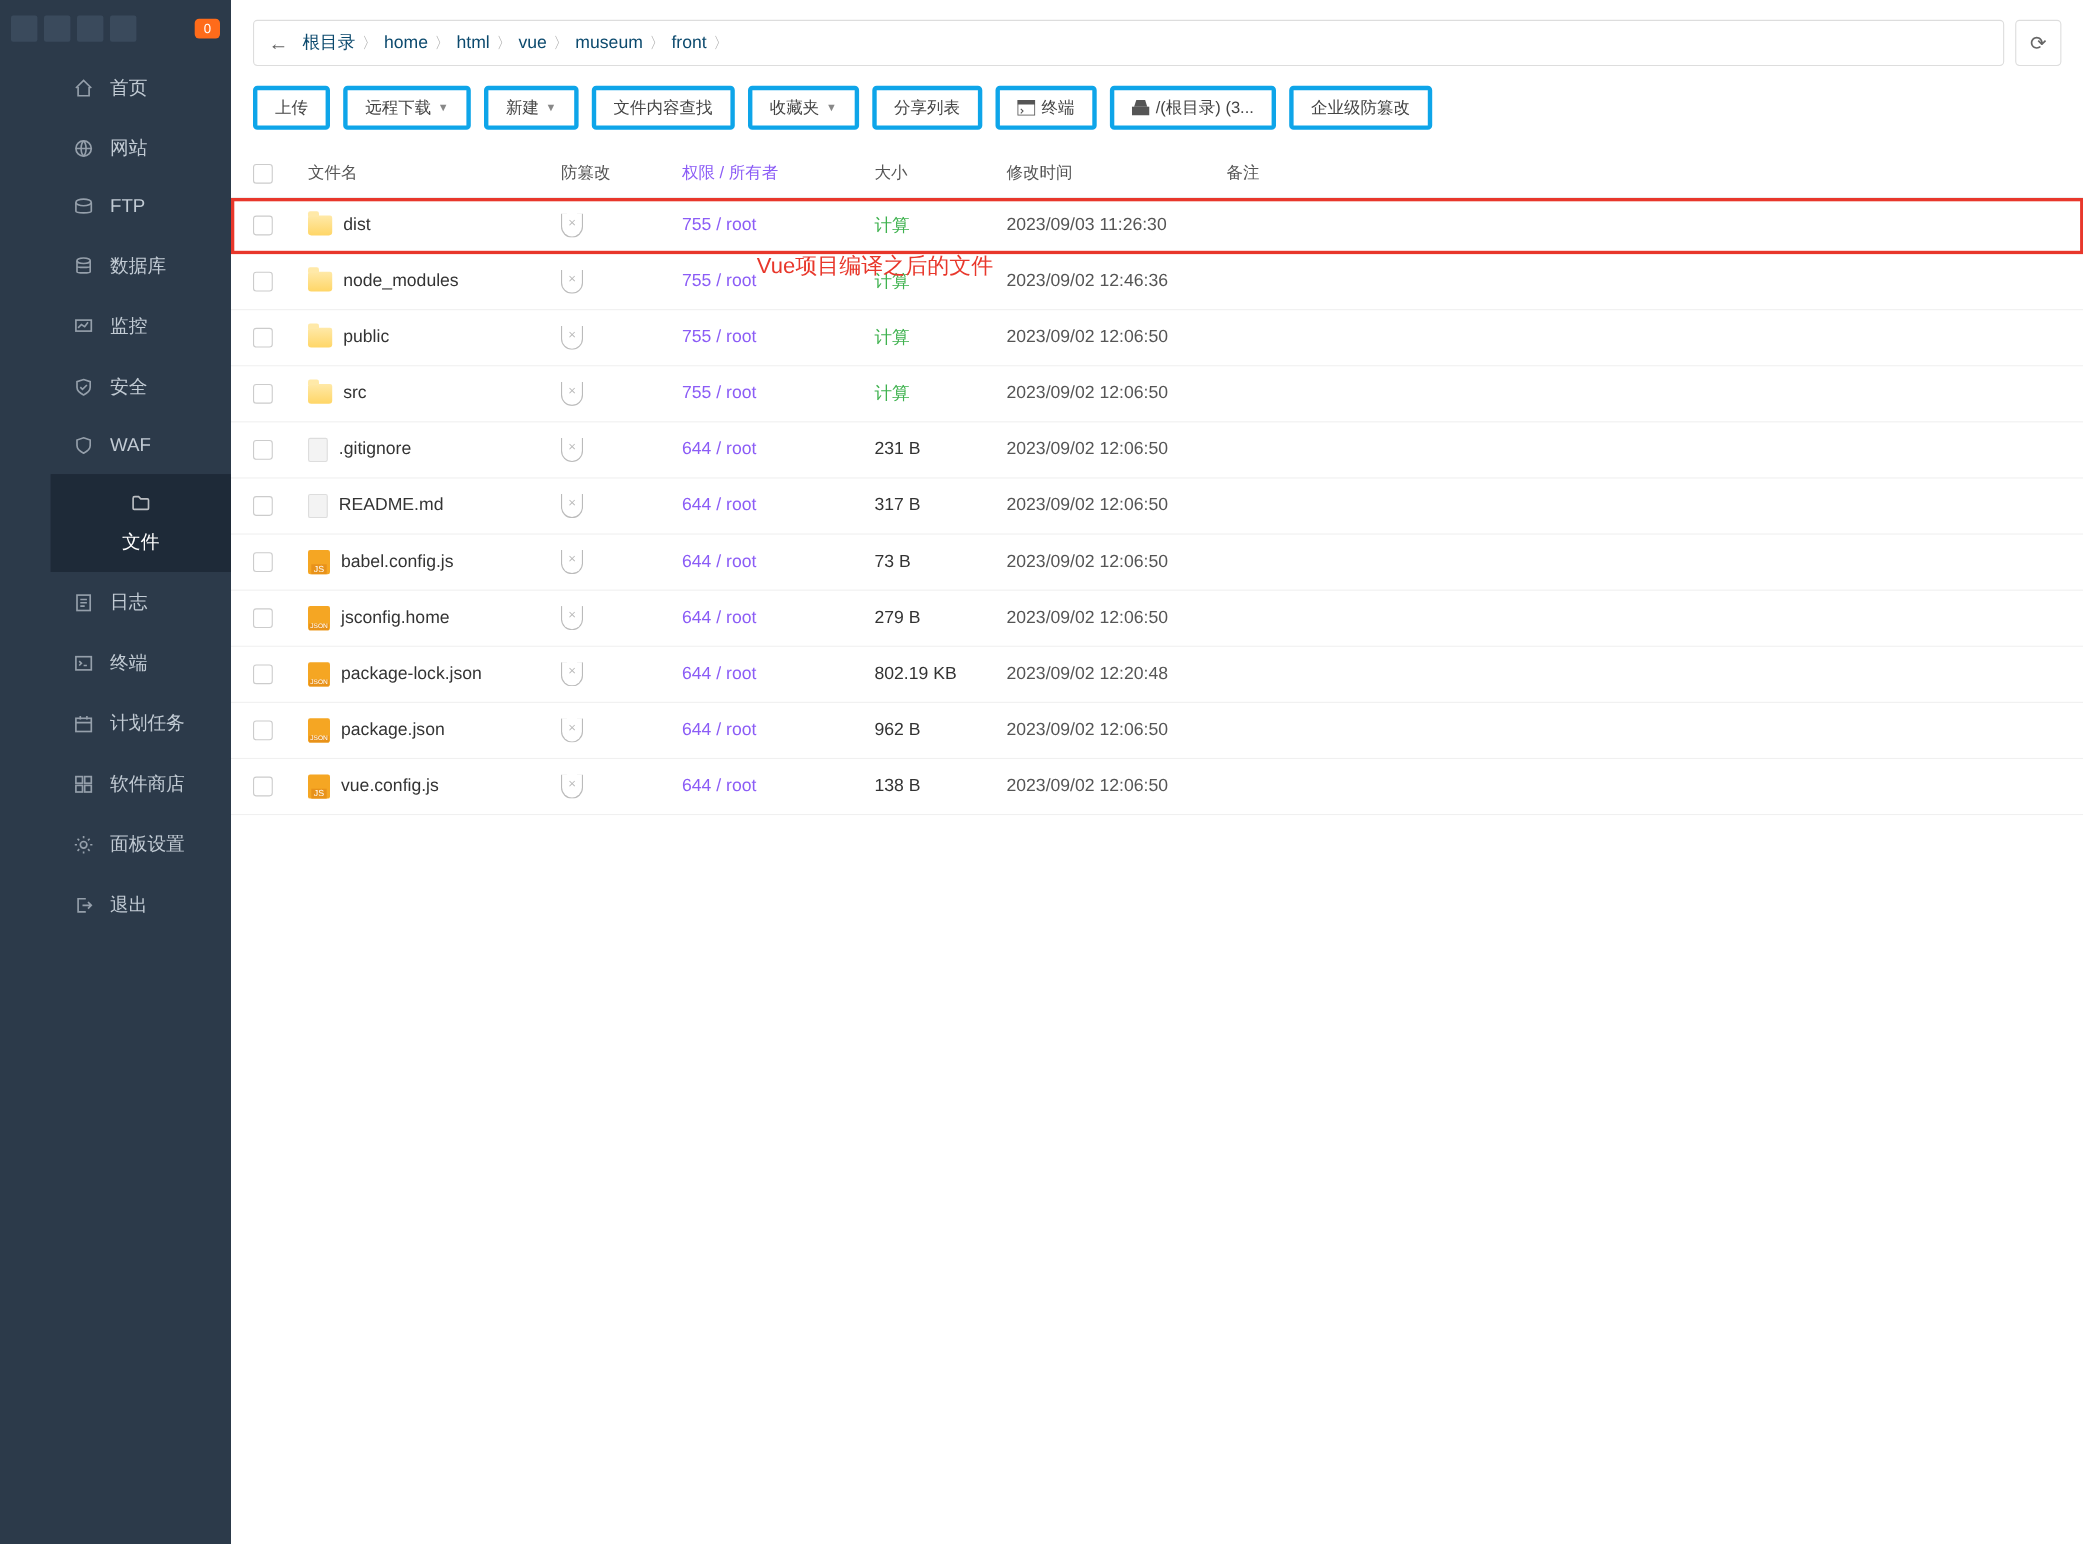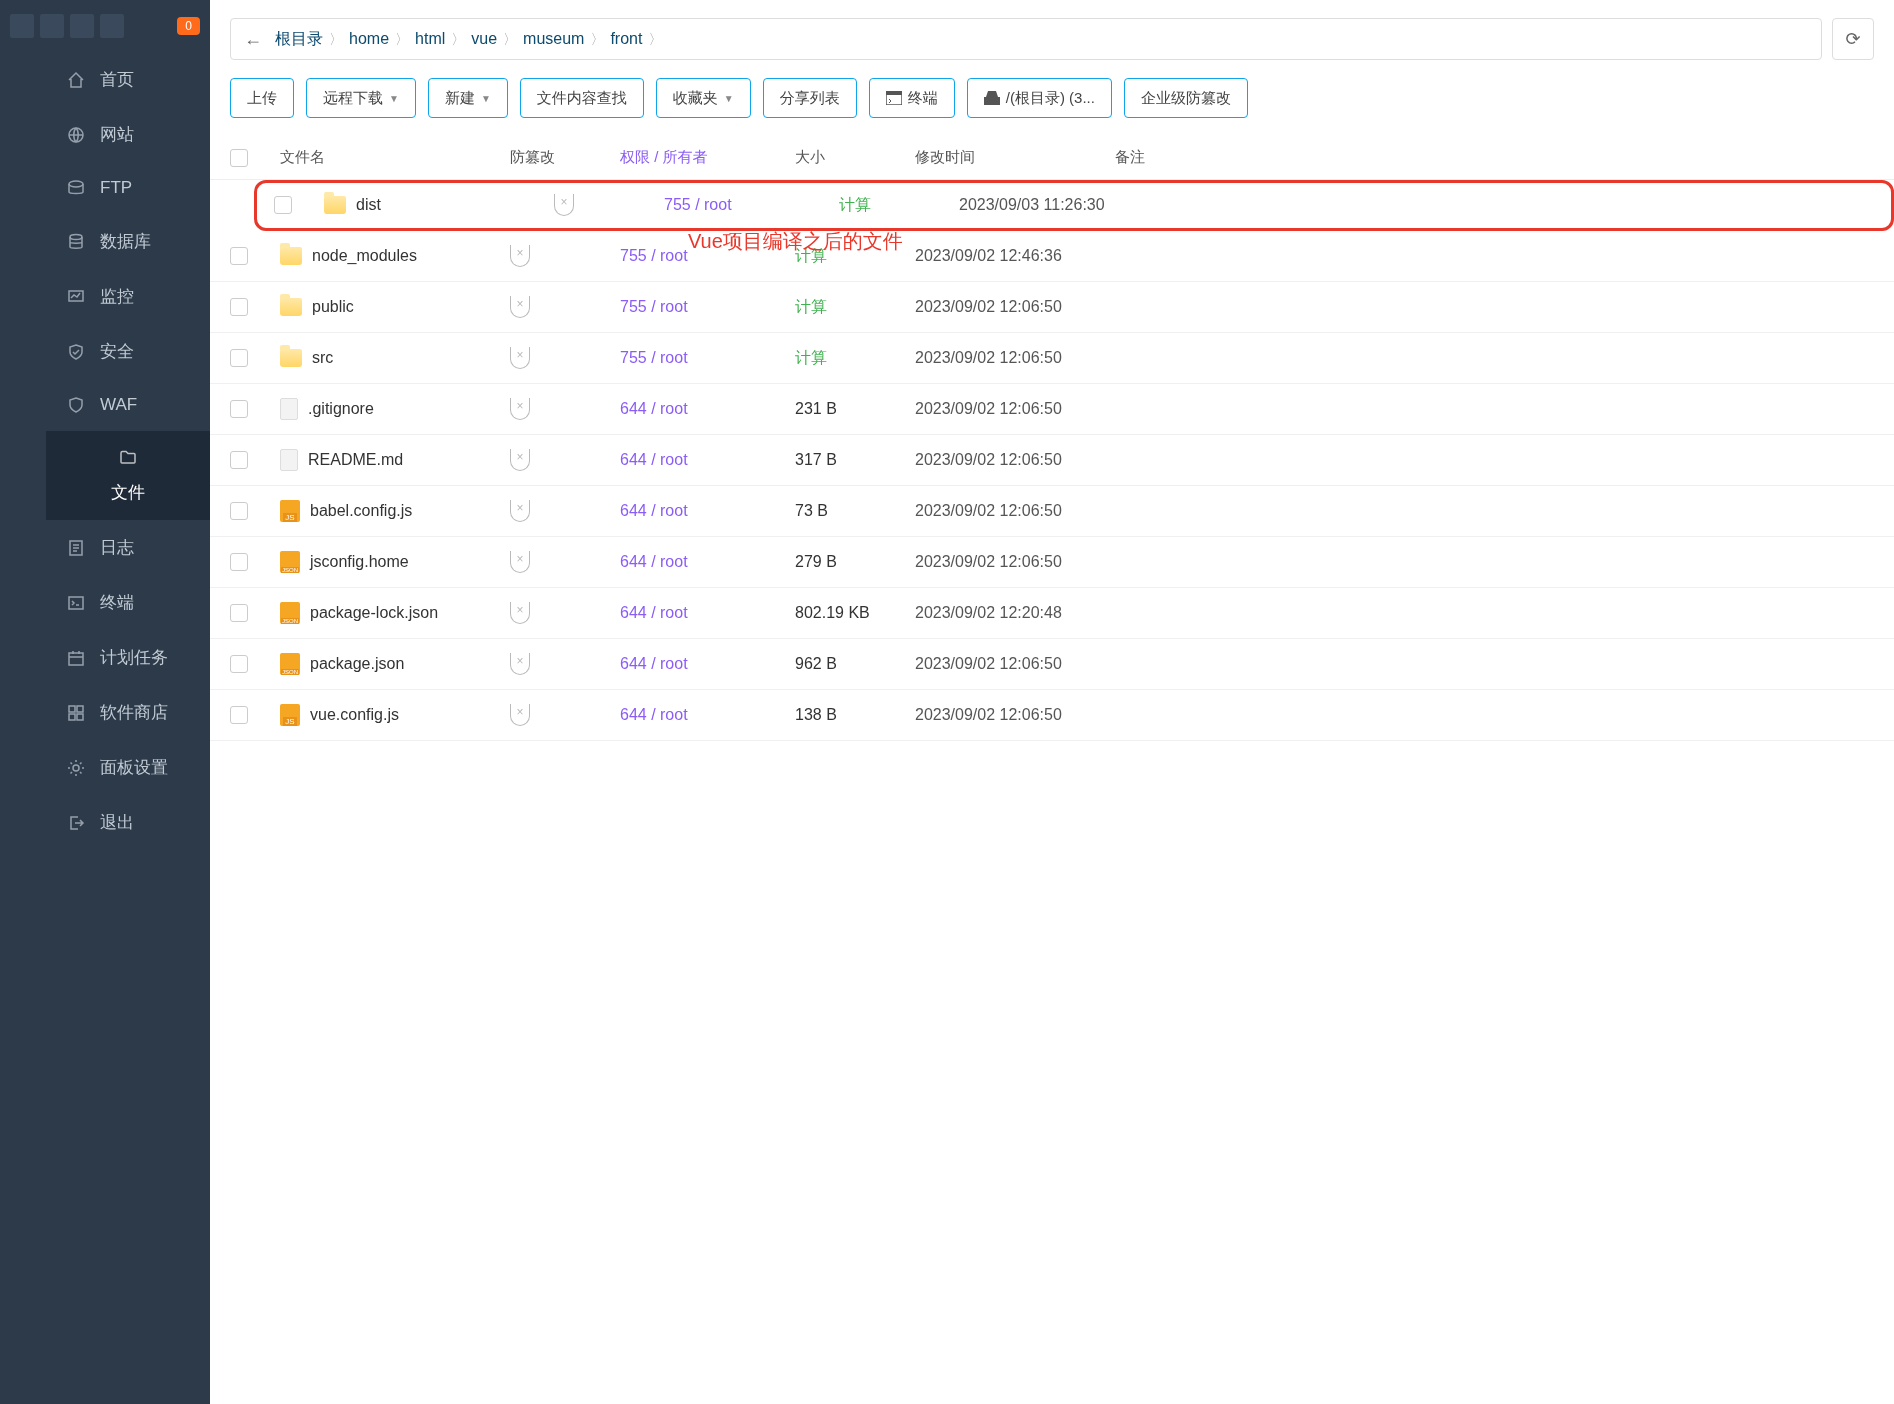--- a/index.html
+++ b/index.html
@@ -16,28 +16,28 @@
     .main { flex: 1; background: #fff; display: flex; flex-direction: column; overflow: hidden; }
     
     .breadcrumb-bar { display: flex; align-items: center; padding: 18px 20px 0; gap: 10px; }
     .breadcrumb { flex: 1; display: flex; align-items: center; border: 1px solid #ddd; border-radius: 4px; height: 42px; padding: 0 10px; gap: 4px; overflow: hidden; }
     .breadcrumb .back { width: 24px; text-align: center; color: #666; cursor: pointer; font-size: 18px; }
     .breadcrumb .crumb { color: #0c4a6e; padding: 0 6px; cursor: pointer; font-size: 16px; }
     .breadcrumb .sep { color: #aaa; font-size: 14px; }
     .refresh-btn { width: 42px; height: 42px; border: 1px solid #ddd; border-radius: 4px; display: flex; align-items: center; justify-content: center; cursor: pointer; color: #666; font-size: 18px; }
     
     .toolbar { display: flex; gap: 12px; padding: 18px 20px; flex-wrap: wrap; }
-    .tbtn { height: 40px; padding: 0 16px; border: 1px solid #0ea5e9; border-radius: 4px; display: flex; align-items: center; gap: 6px; cursor: pointer; font-size: 15px; color: #444; background: #fff; }
+    .tbtn { height: 40px; padding: 0 16px; border: 4px solid #0ea5e9; border-radius: 4px; display: flex; align-items: center; gap: 6px; cursor: pointer; font-size: 15px; color: #444; background: #fff; }
     .tbtn .chev { font-size: 10px; color: #888; }
     .tbtn .ticon { width: 16px; height: 14px; display: inline-block; }
     
     .file-table { flex: 1; overflow: auto; }
     .file-header { display: flex; align-items: center; padding: 12px 20px; border-bottom: 1px solid #eee; color: #555; font-size: 15px; }
     .file-row { display: flex; align-items: center; padding: 14px 20px; border-bottom: 1px solid #f0f0f0; font-size: 16px; }
-    .file-row.highlighted { outline: 3px solid #e8372b; outline-offset: -3px; border-radius: 12px; margin-left: 44px; }
+    .file-row.highlighted { outline: 3px solid #e8372b; outline-offset: -3px; border-radius: 0; }
     .col-check { width: 50px; }
     .col-name { width: 230px; display: flex; align-items: center; gap: 10px; }
     .col-tamper { width: 110px; }
     .col-perm { width: 175px; color: #8b5cf6; }
     .col-size { width: 120px; }
     .col-time { width: 200px; color: #555; }
     .col-note { flex: 1; }
     .checkbox { width: 18px; height: 18px; border: 1px solid #ccc; border-radius: 3px; cursor: pointer; }
     .folder-icon { width: 22px; height: 18px; background: linear-gradient(#ffe9a8, #ffd667); border-radius: 2px 2px 3px 3px; position: relative; }
     .folder-icon::before { content: ""; position: absolute; top: -4px; left: 0; width: 10px; height: 5px; background: #ffe9a8; border-radius: 2px 2px 0 0; }

